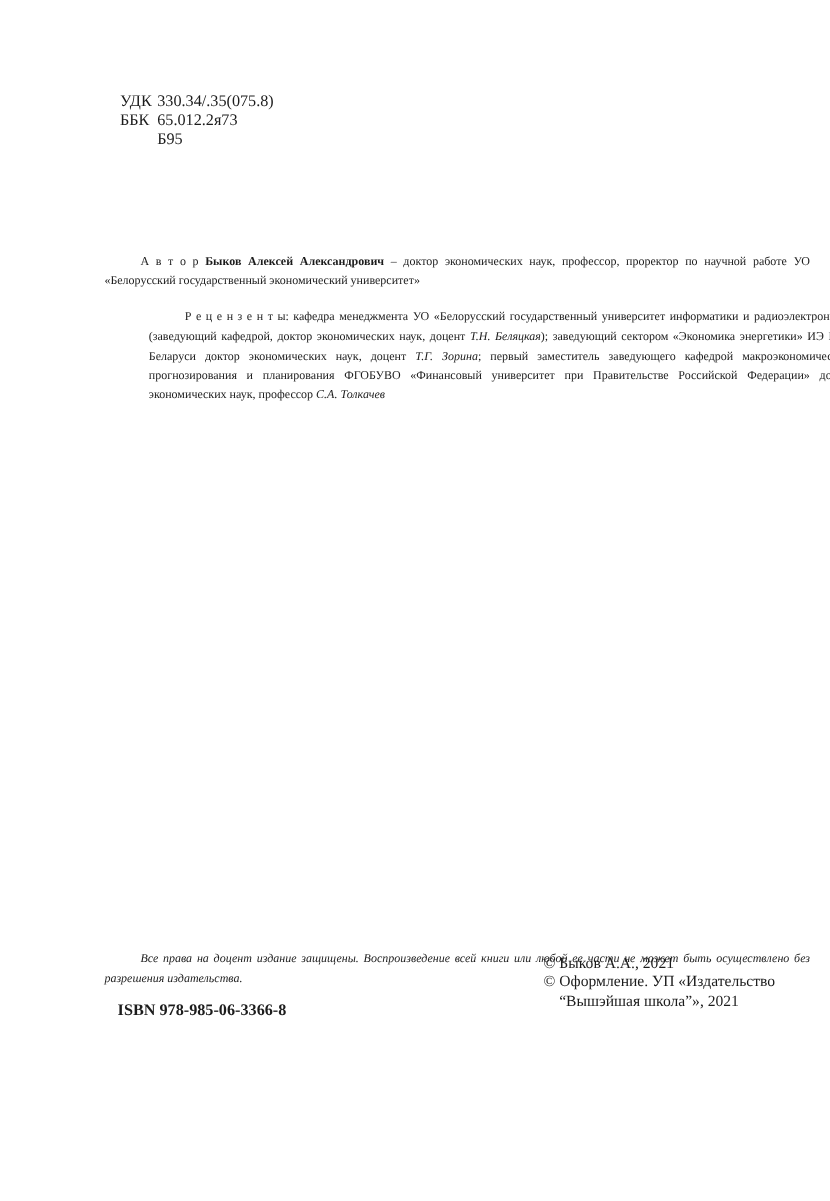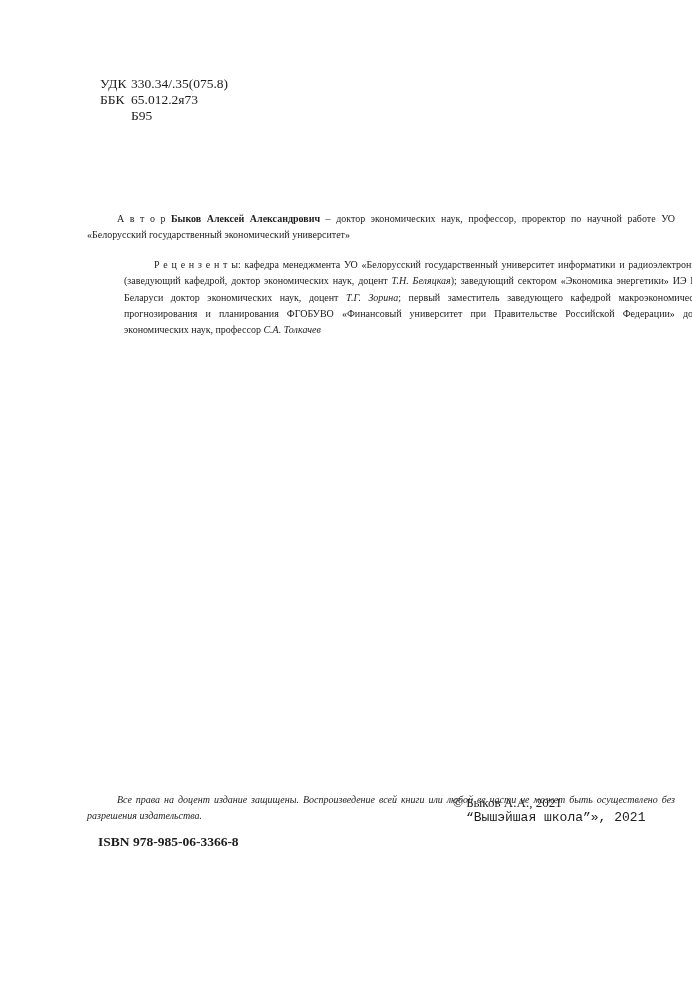--- a/index.html
+++ b/index.html
@@ -62,21 +62,20 @@
   .copyright-block {
     position: absolute;
     left: 453px;
     top: 795px;
     font-size: 13px;
     line-height: 15.4px;
     white-space: nowrap;
   }
   .copyright-indent {
     padding-left: 13px;
-    font-family: Liberation Mono, monospace;
   }
 </style>
 </head>
 <body>
 
 <div class="page">
 
   <div class="codes">
     <div class="code-line">
       <span class="code-label">УДК</span><span>330.34/.35(075.8)</span>
@@ -96,16 +95,17 @@
   <p class="text-block indent reviewers-par">
     <span>Р е ц е н з е н т ы: </span><span>кафедра менеджмента УО «Белорусский государственный университет информатики и радиоэлектроники» (заведующий кафедрой, доктор экономических наук, доцент </span><span class="italic">Т.Н. Беляцкая</span><span>); заведующий сектором «Экономика энергетики» ИЭ НАН Беларуси доктор экономических наук, доцент </span><span class="italic">Т.Г. Зорина</span><span>; первый заместитель заведующего кафедрой макроэкономического прогнозирования и планирования ФГОБУВО «Финансовый университет при Правительстве Российской Федерации» доктор экономических наук, профессор </span><span class="italic">С.А. Толкачев</span>
   </p>
 
   <p class="text-block indent rights-par">Все права на доцент издание защищены. Воспроизведение всей книги или любой ее части не может быть осуществлено без разрешения издательства.</p>
 
   <div class="isbn">ISBN 978-985-06-3366-8</div>
 
   <div class="copyright-block">
     <div>© Быков А.А., 2021</div>
+    <div>© Оформление. УП «Издательство</div>
     <div class="copyright-indent">“Вышэйшая школа”», 2021</div>
   </div>
 
 </div>
 
 </body></html>

